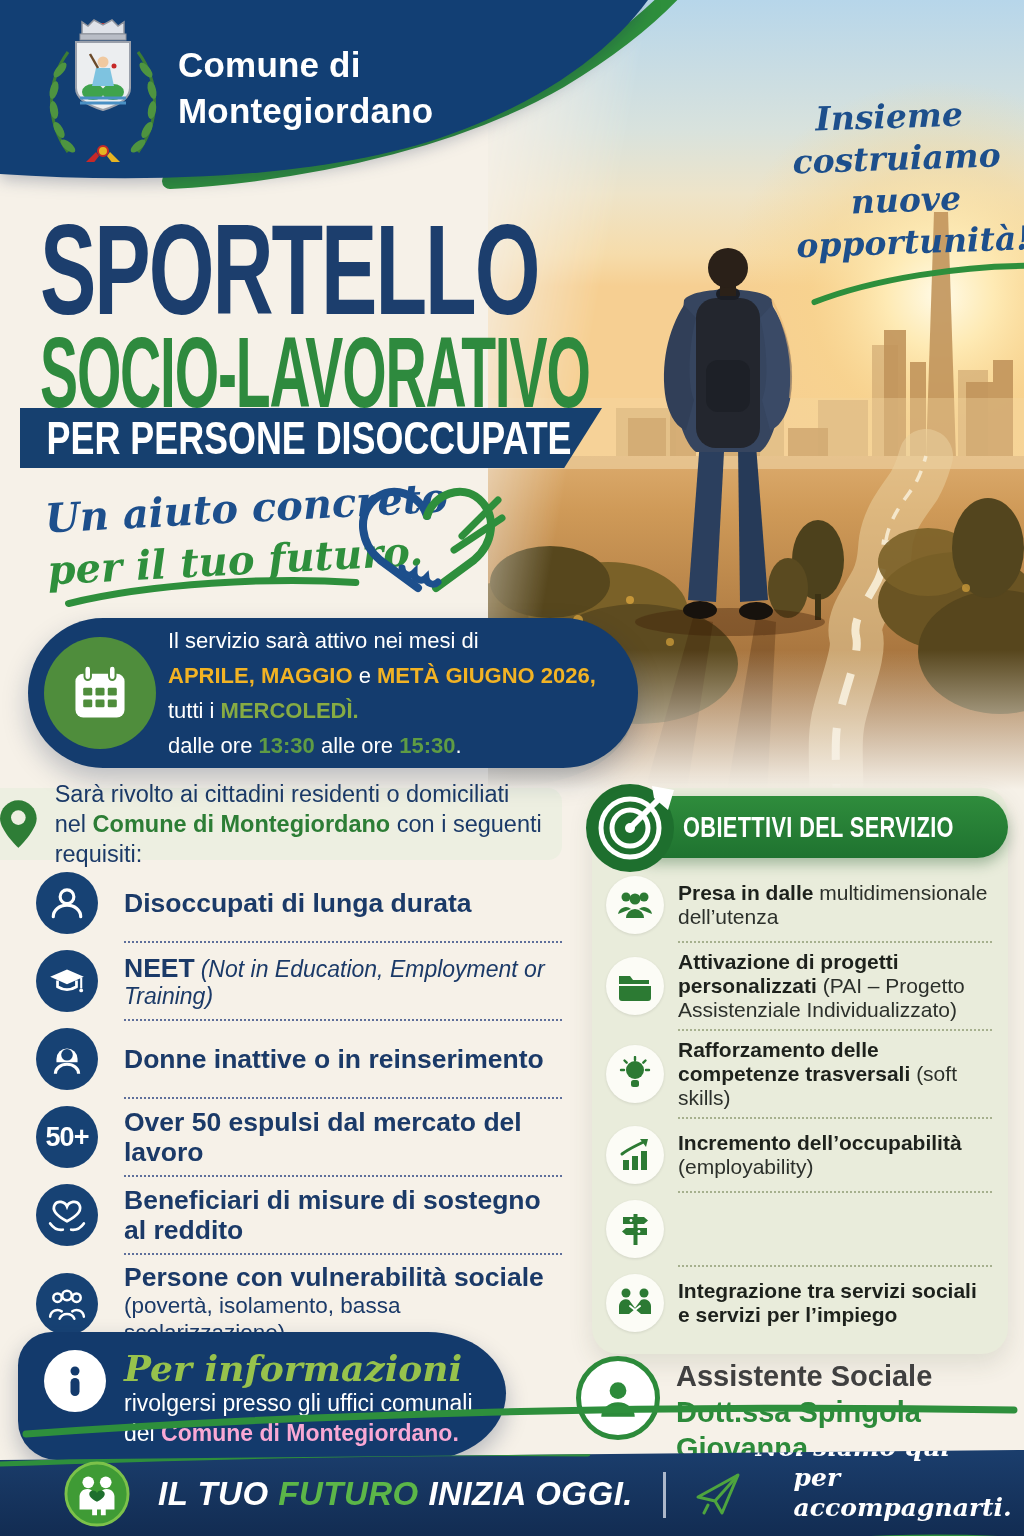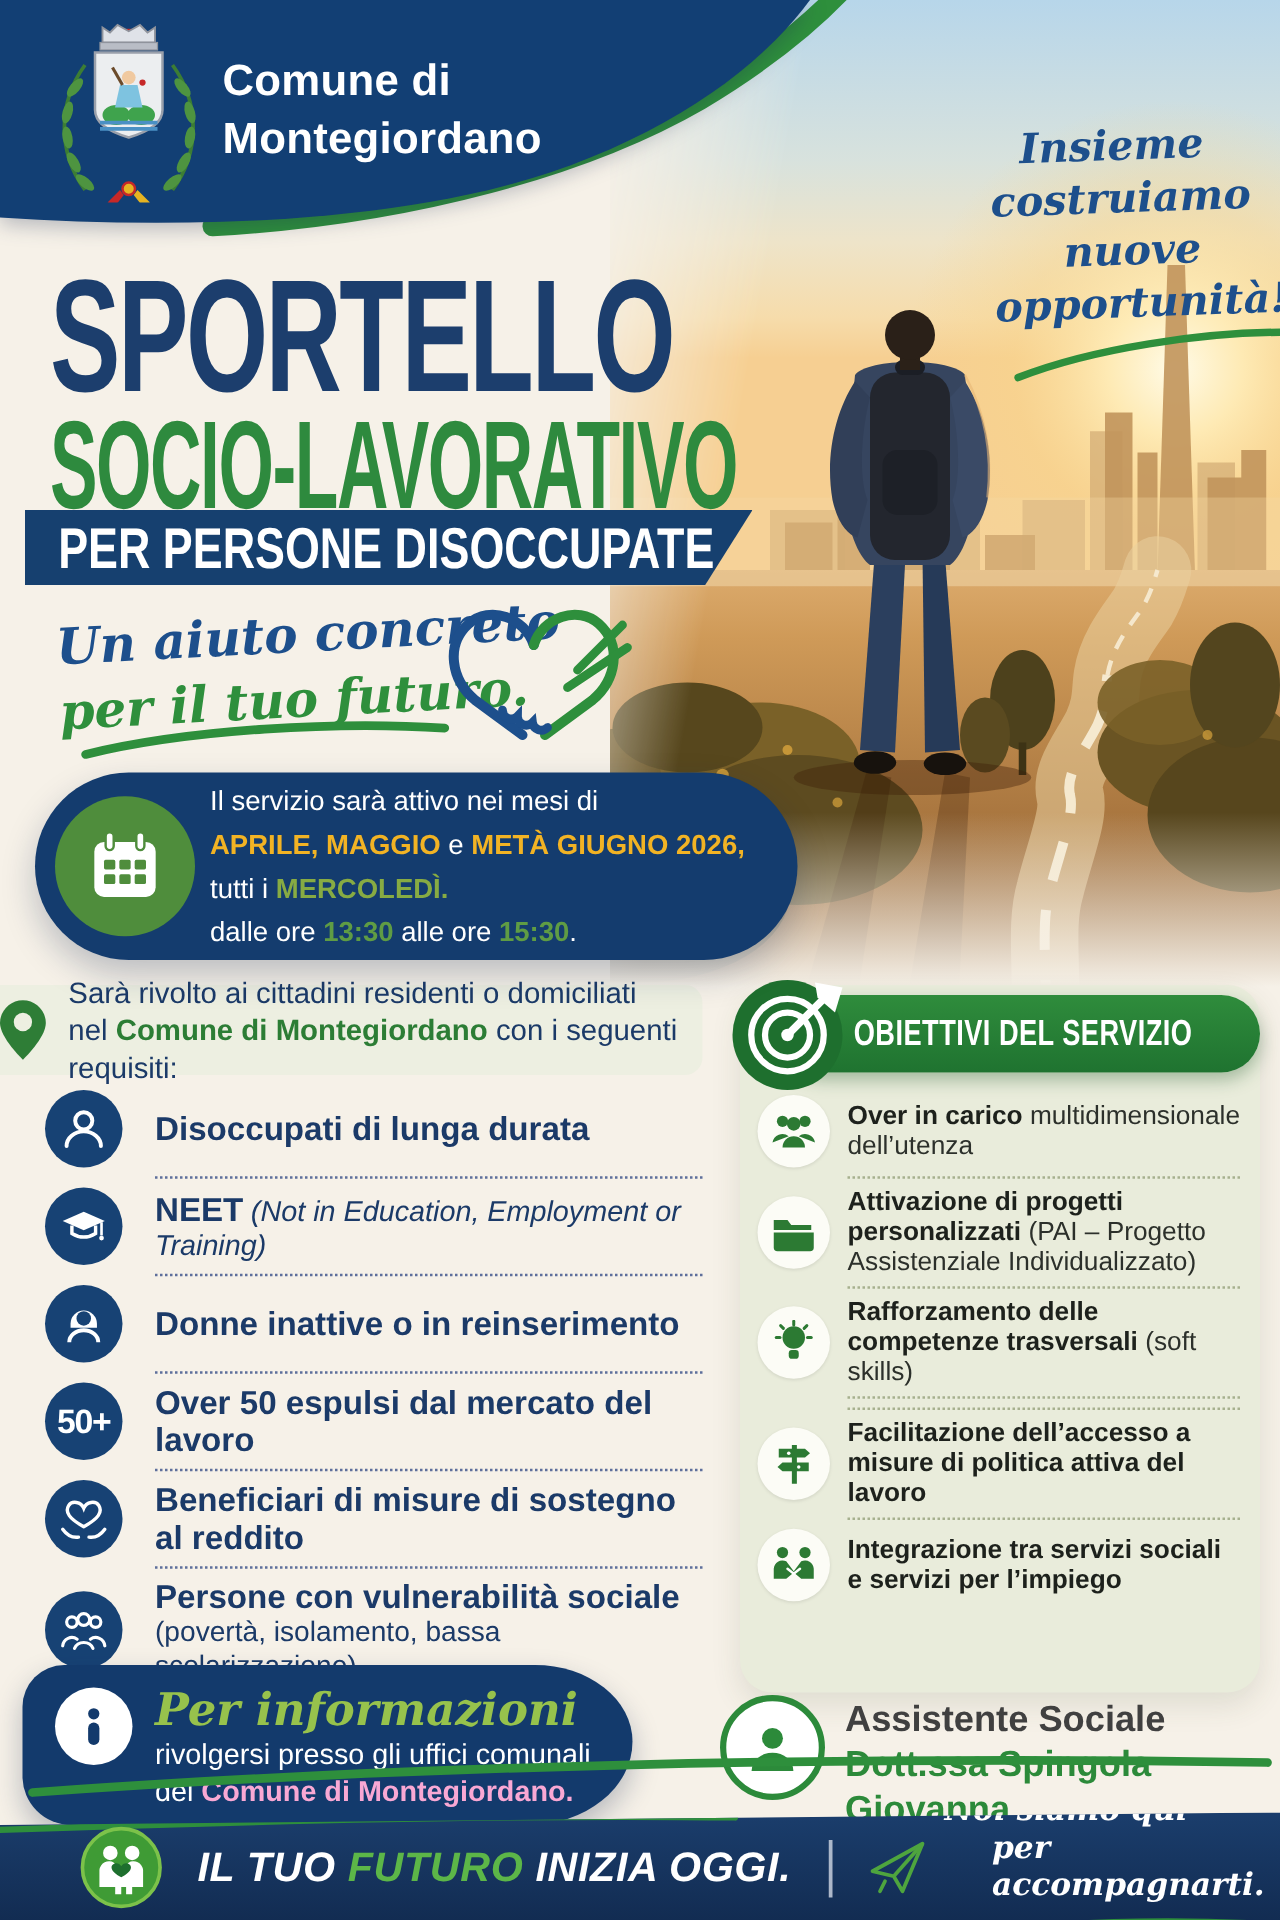--- a/index.html
+++ b/index.html
@@ -436,21 +436,21 @@
         <div class="obj-ic">
           <svg width="36" height="34" viewBox="0 0 36 34" fill="#2c7a33">
               <circle cx="9" cy="9" r="4.5"></circle>
               <circle cx="27" cy="9" r="4.5"></circle>
               <circle cx="18" cy="11" r="5.5"></circle>
               <path d="M1,26 a8,8 0 0 1 13,-5 z"></path>
               <path d="M35,26 a8,8 0 0 0 -13,-5 z"></path>
               <path d="M9,30 a9,9 0 0 1 18,0 z"></path>
             </svg>
         </div>
-        <div class="obj-tx"><b>Over in carico</b><span> multidimensionale dell’utenza</span></div>
+        <div class="obj-tx"><b>Presa in dalle</b><span> multidimensionale dell’utenza</span></div>
       </div>
       <div class="obj-sep"></div>
 
       <div class="obj-row">
         <div class="obj-ic">
           <svg width="36" height="32" viewBox="0 0 36 32" fill="#2c7a33">
               <path d="M2,6 h11 l3,4 h16 v4 H2 Z"></path>
               <path d="M2,16 h32 v12 a3,3 0 0 1 -3,3 H5 a3,3 0 0 1 -3,-3 Z"></path>
             </svg>
         </div>
@@ -469,33 +469,46 @@
                 <line x1="28" y1="14" x2="31" y2="14"></line>
                 <line x1="6.5" y1="4.5" x2="8.7" y2="6.7"></line>
                 <line x1="27.5" y1="4.5" x2="25.3" y2="6.7"></line>
               </g>
             </svg>
         </div>
         <div class="obj-tx"><b>Rafforzamento delle competenze trasversali</b><span> (soft skills)</span></div>
       </div>
       <div class="obj-sep"></div>
 
+      <div class="obj-row">
+        <div class="obj-ic">
+          <svg width="34" height="34" viewBox="0 0 34 34">
+              <g fill="#2c7a33">
+                <rect x="5" y="22" width="6" height="10"></rect>
+                <rect x="14" y="18" width="6" height="14"></rect>
+                <rect x="23" y="13" width="6" height="19"></rect>
+              </g>
+              <path d="M4,16 C12,10 18,8 27,3" fill="none" stroke="#2c7a33" stroke-width="3" stroke-linecap="round"></path>
+              <polygon points="22,1 30,1 28,9" fill="#2c7a33"></polygon>
+            </svg>
+        </div>
+        <div class="obj-tx"><b>Incremento dell’occupabilità</b><span> (employability)</span></div>
+      </div>
       <div class="obj-sep"></div>
 
       <div class="obj-row">
         <div class="obj-ic">
           <svg width="34" height="36" viewBox="0 0 34 36" fill="#2c7a33">
               <rect x="15.5" y="3" width="4" height="31"></rect>
               <polygon points="5,6 26,6 30,9.5 26,13 5,13"></polygon>
               <polygon points="29,17 8,17 4,20.5 8,24 29,24"></polygon>
               <circle cx="13" cy="9.5" r="1.4" fill="#fff"></circle>
               <circle cx="21" cy="20.5" r="1.4" fill="#fff"></circle>
             </svg>
         </div>
-        <div class="obj-tx"><b>Facilitazione dell’accesso a misure di politica attiva del lavoro</b><span></span></div>
       </div>
       <div class="obj-sep"></div>
 
       <div class="obj-row">
         <div class="obj-ic">
           <svg width="38" height="34" viewBox="0 0 38 34" fill="#2c7a33">
               <circle cx="10" cy="7" r="4.5"></circle>
               <circle cx="28" cy="7" r="4.5"></circle>
               <path d="M3,28 v-8 a7,7 0 0 1 10,-6 l6,8 l6,-8 a7,7 0 0 1 10,6 v8 h-10 l-6,-5 l-6,5 z"></path>
               <path d="M14,20 l5,4 l5,-4" fill="none" stroke="#fff" stroke-width="2" stroke-linecap="round"></path>

